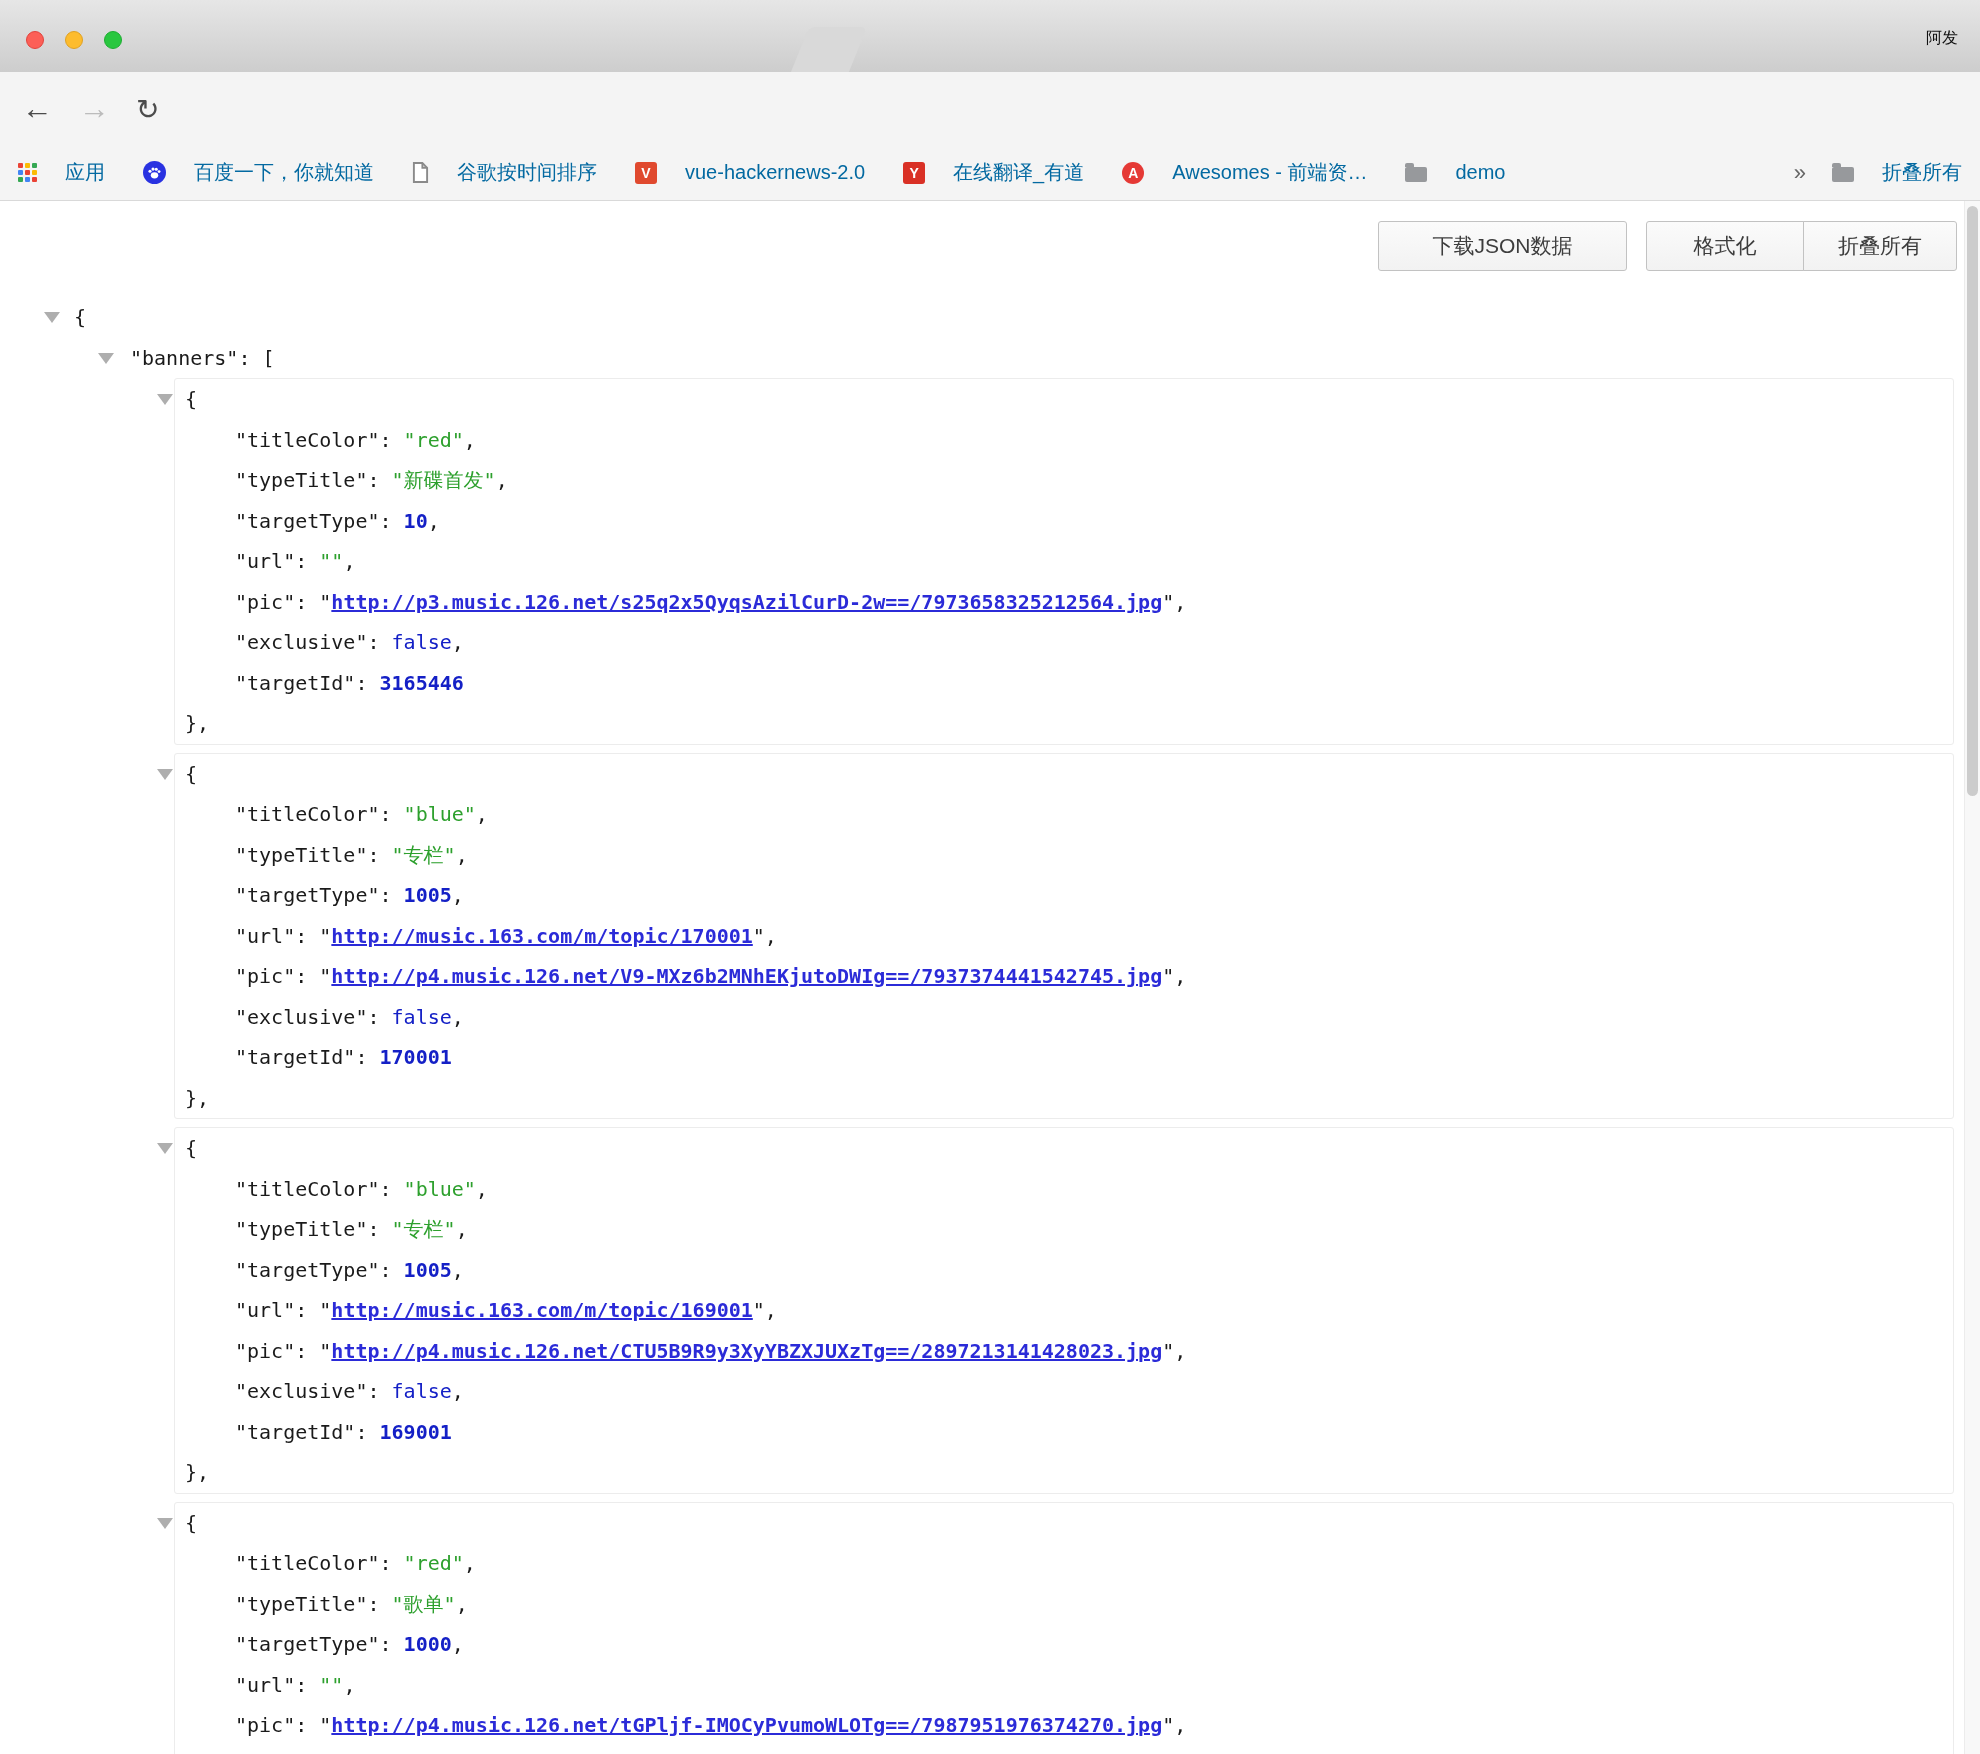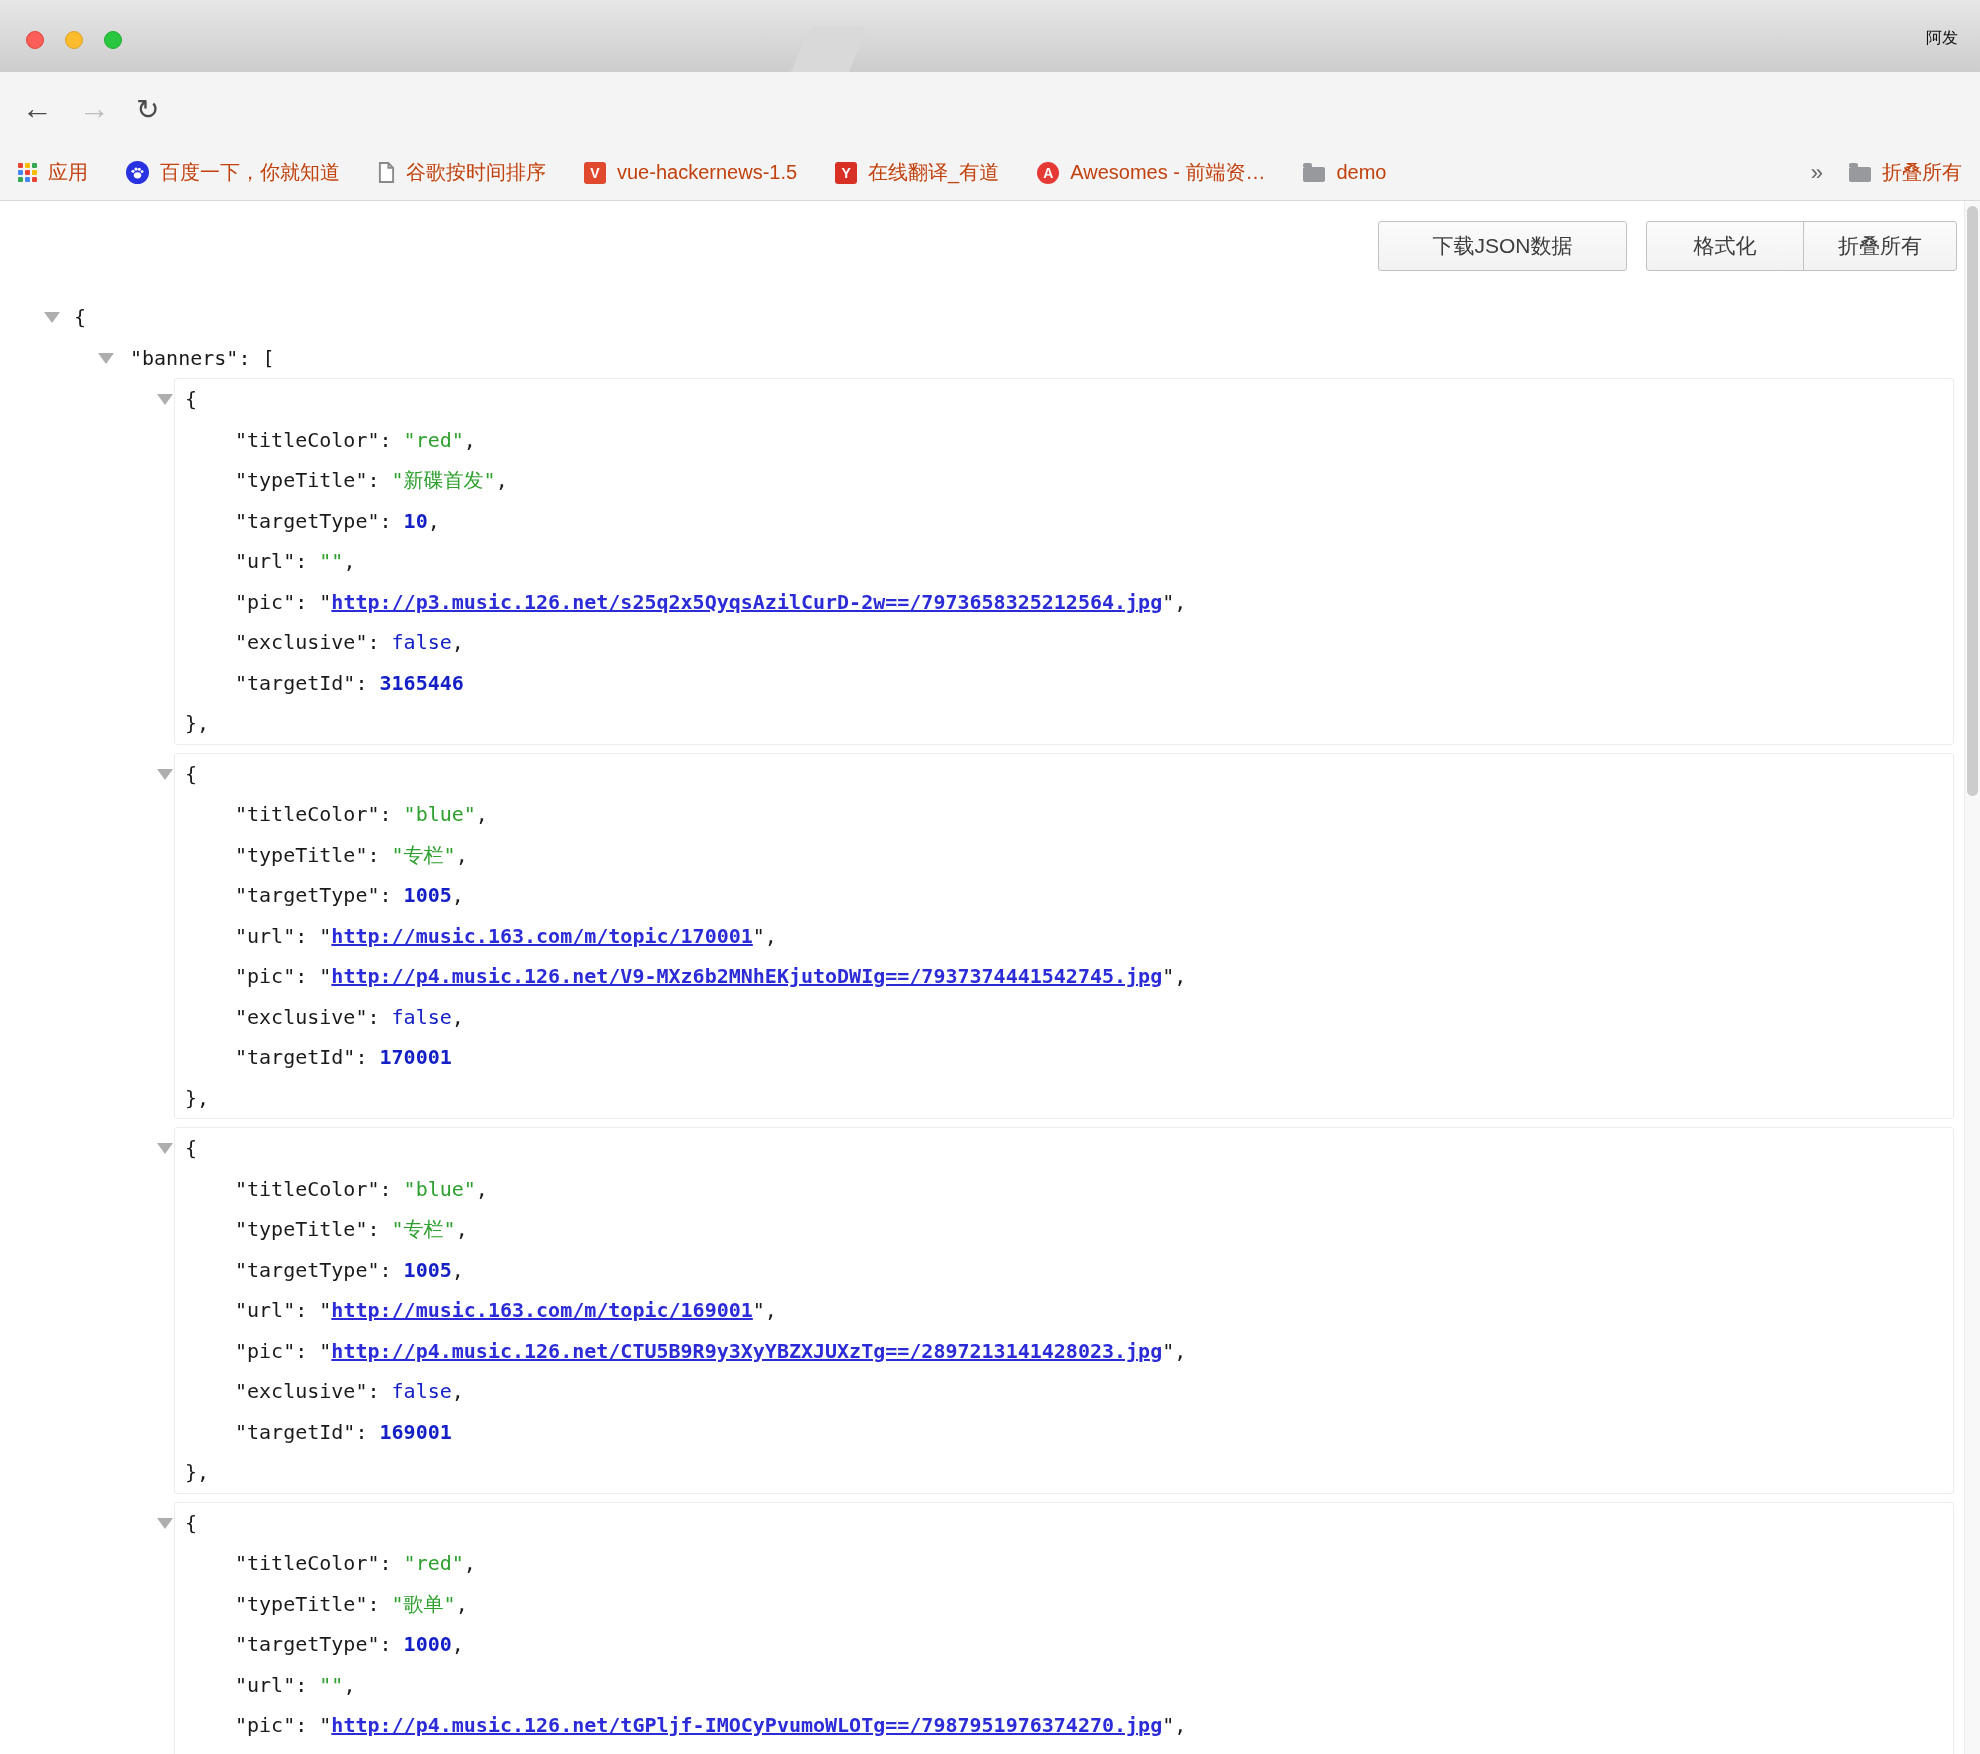--- a/index.html
+++ b/index.html
@@ -46,21 +46,21 @@
   .badge.fe{width:30px;height:30px;background:#e8442e;}
   .badge.tshield{width:30px;height:30px;background:#2fae3e;border-radius:6px 6px 12px 12px;font-size:18px;}
   .yt{width:32px;height:23px;background:#e62117;border-radius:5px;display:flex;align-items:center;justify-content:center;}
   .yt::after{content:'';border-left:10px solid #fff;border-top:6px solid transparent;border-bottom:6px solid transparent;}
   .menu-dots{font-size:25px;color:#5f6368;font-weight:bold;padding:0 4px;}
 
   
   .bookmarks{position:absolute;top:145px;left:0;width:100%;height:56px;background:#f4f4f4;
              border-bottom:1px solid #d9d9d9;display:flex;align-items:center;padding:0 18px;gap:38px;}
   .bm{display:flex;align-items:center;gap:11px;white-space:nowrap;}
-  .bm-label{font-size:20px;color:#c2410c;}
+  .bm-label{font-size:20px;color:#0369a1;margin-left:17px;}
   .apps-grid{width:19px;height:19px;display:grid;grid-template-columns:repeat(3,1fr);gap:2px;}
   .apps-grid span{border-radius:1px;}
   .sq{width:22px;height:22px;border-radius:3px;color:#fff;font-size:14px;font-weight:bold;
       display:flex;align-items:center;justify-content:center;}
   .circ{border-radius:50%;}
   .baidu-ic{width:23px;height:23px;border-radius:50%;background:#2932e1;display:flex;align-items:center;justify-content:center;}
   .folder{width:22px;height:15px;background:#97999c;border-radius:2px;position:relative;margin-top:4px;}
   .folder::before{content:'';position:absolute;top:-4px;left:0;width:9px;height:4px;background:#97999c;border-radius:2px 2px 0 0;}
   .bm-right{margin-left:auto;display:flex;align-items:center;gap:26px;}
   .chev{font-size:22px;color:#666;}
@@ -207,21 +207,21 @@
   </div>
   <div class="bm">
     <svg width="17" height="21" viewBox="0 0 18 22">
         <path d="M2 1h9l5 5v15H2z" fill="#fff" stroke="#8a8a8a" stroke-width="2"></path>
         <path d="M11 1v5h5" fill="none" stroke="#8a8a8a" stroke-width="2"></path>
       </svg>
     <span class="bm-label">谷歌按时间排序</span>
   </div>
   <div class="bm">
     <span class="sq" style="background:#e0492e">V</span>
-    <span class="bm-label">vue-hackernews-1.5</span>
+    <span class="bm-label">vue-hackernews-2.0</span>
   </div>
   <div class="bm">
     <span class="sq" style="background:#d93025">Y</span>
     <span class="bm-label">在线翻译_有道</span>
   </div>
   <div class="bm">
     <span class="sq circ" style="background:#e53935">A</span>
     <span class="bm-label">Awesomes - 前端资…</span>
   </div>
   <div class="bm">

